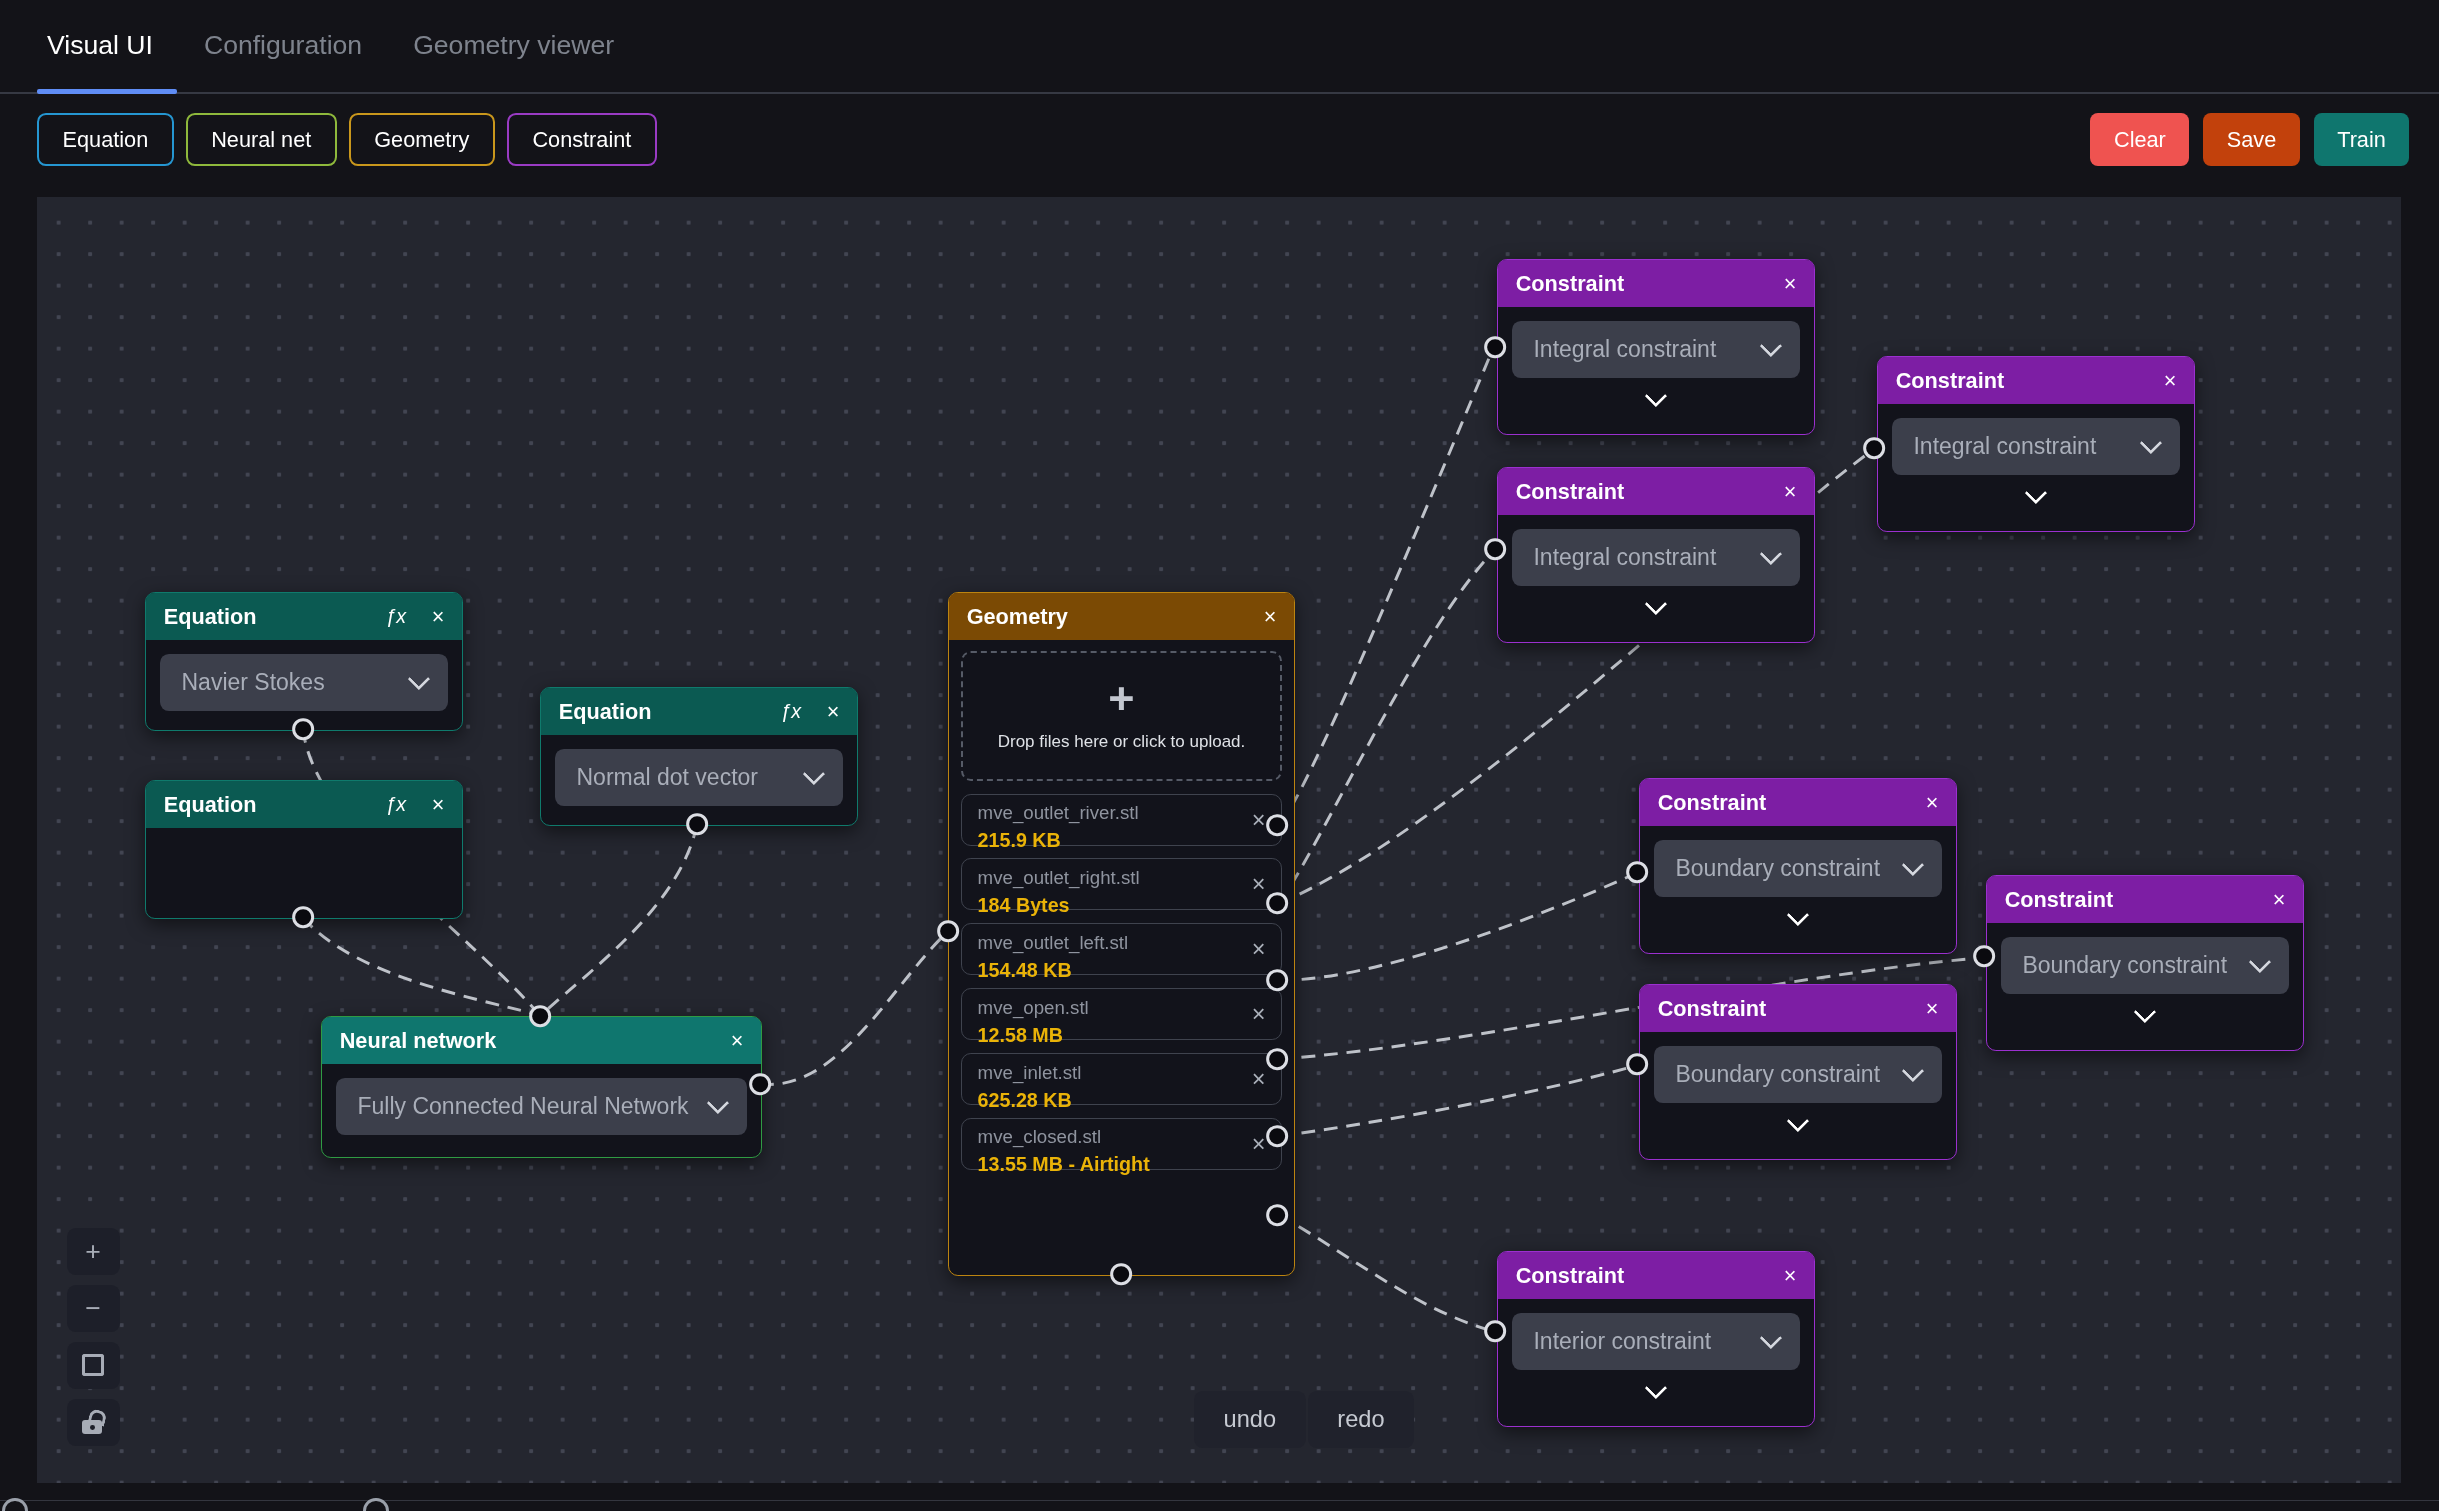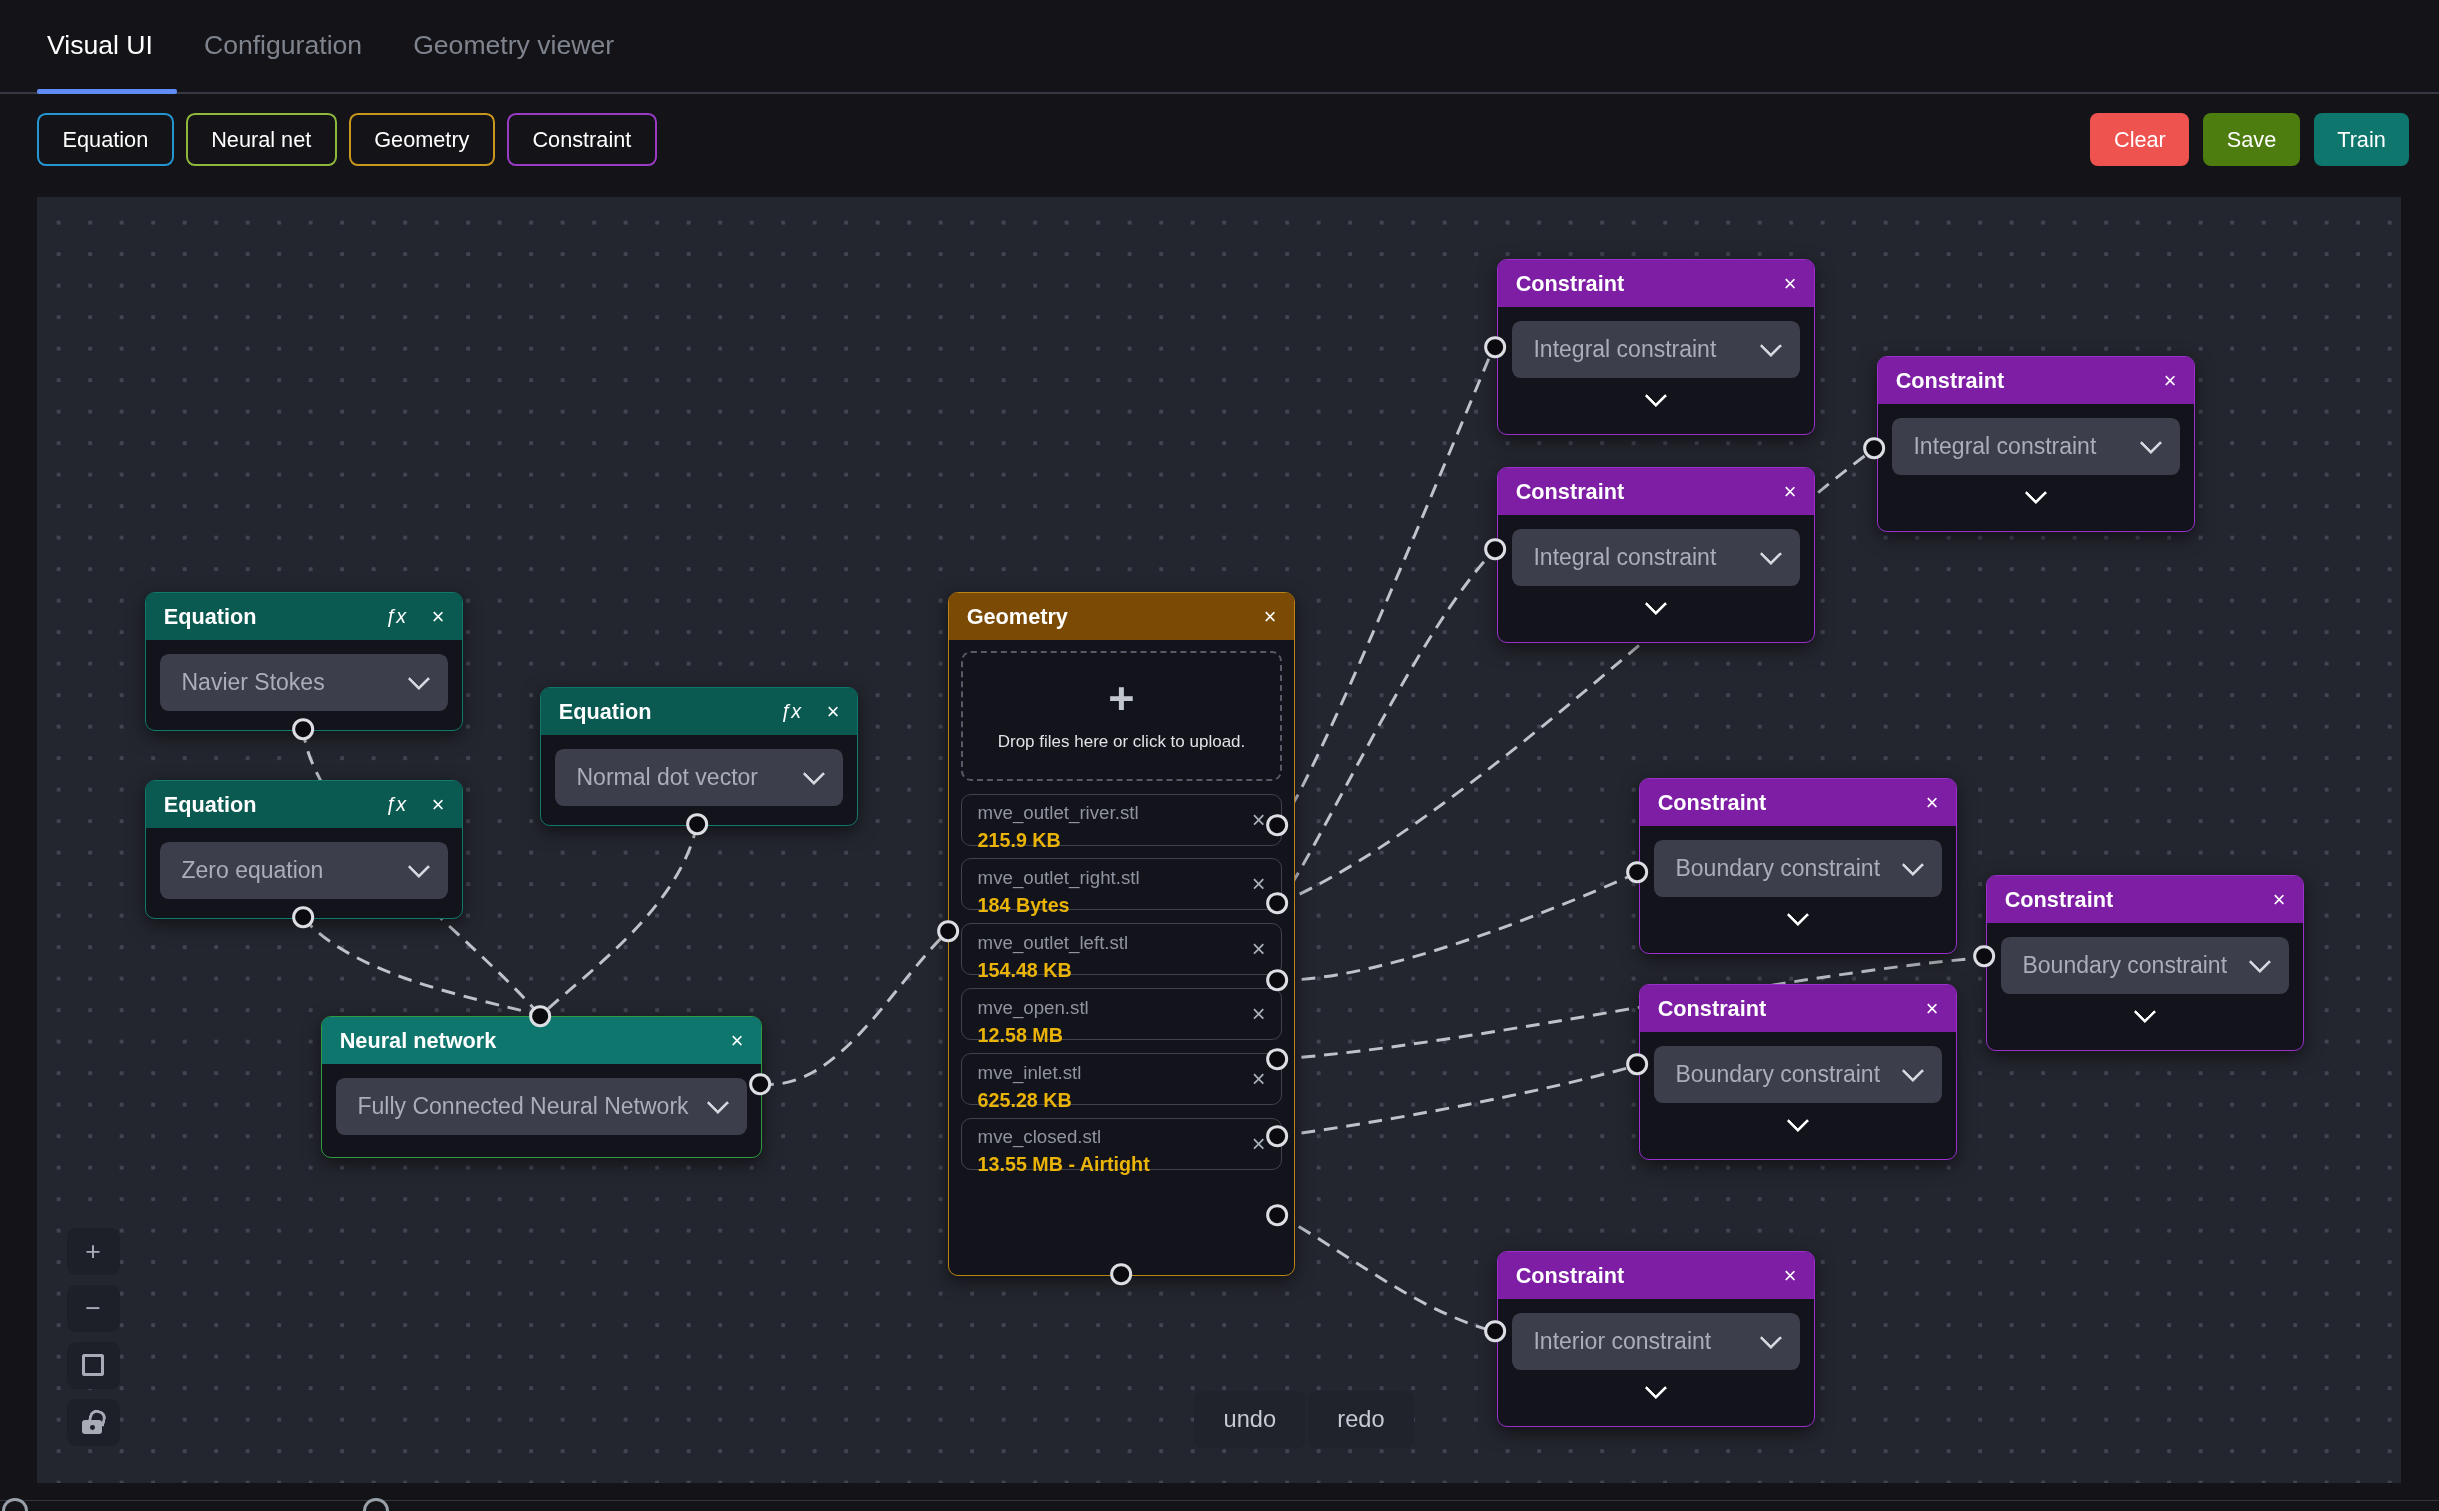--- a/index.html
+++ b/index.html
@@ -110,21 +110,21 @@
 
   <div class="toolbar">
     <div class="palette">
       <button class="pbtn" style="border-color: rgb(37, 150, 209);">Equation</button>
       <button class="pbtn" style="border-color: rgb(143, 185, 60);">Neural net</button>
       <button class="pbtn" style="border-color: rgb(201, 151, 28);">Geometry</button>
       <button class="pbtn" style="border-color: rgb(154, 59, 196);">Constraint</button>
     </div>
     <div class="actions">
       <button class="abtn" style="background: rgb(239, 83, 80);">Clear</button>
-      <button class="abtn" style="background: #4d7c0f;">Save</button>
+      <button class="abtn" style="background: #c2410c;">Save</button>
       <button class="abtn" style="background: #0f766e;">Train</button>
     </div>
   </div>
 
   <div class="canvas">
 
     <svg class="edges" width="2364" height="1286" viewBox="0 0 2400 1305">
       <path d="M270,540 C282,640 442,750 509,829"></path>
       <path d="M270,731 C320,790 440,812 509,830"></path>
       <path d="M670,637 C652,720 565,782 513,829"></path>
@@ -150,26 +150,20 @@
           <span class="chev"></span>
         </div>
       </div>
     </div>
 
     <div class="node eq" style="left:108px;top:583px;width:316px;height:137px;">
       <div class="nhead">
         <span class="ntitle">Equation</span>
         <span class="hicon fx">ƒx</span>
         <span class="hicon">×</span>
-      </div>
-      <div class="nbody">
-        <div class="dropdown">
-          <span class="dval">Zero equation</span>
-          <span class="chev"></span>
-        </div>
       </div>
     </div>
 
     <div class="node eq" style="left:503px;top:490px;width:316px;height:137px;">
       <div class="nhead">
         <span class="ntitle">Equation</span>
         <span class="hicon fx">ƒx</span>
         <span class="hicon">×</span>
       </div>
       <div class="nbody">

